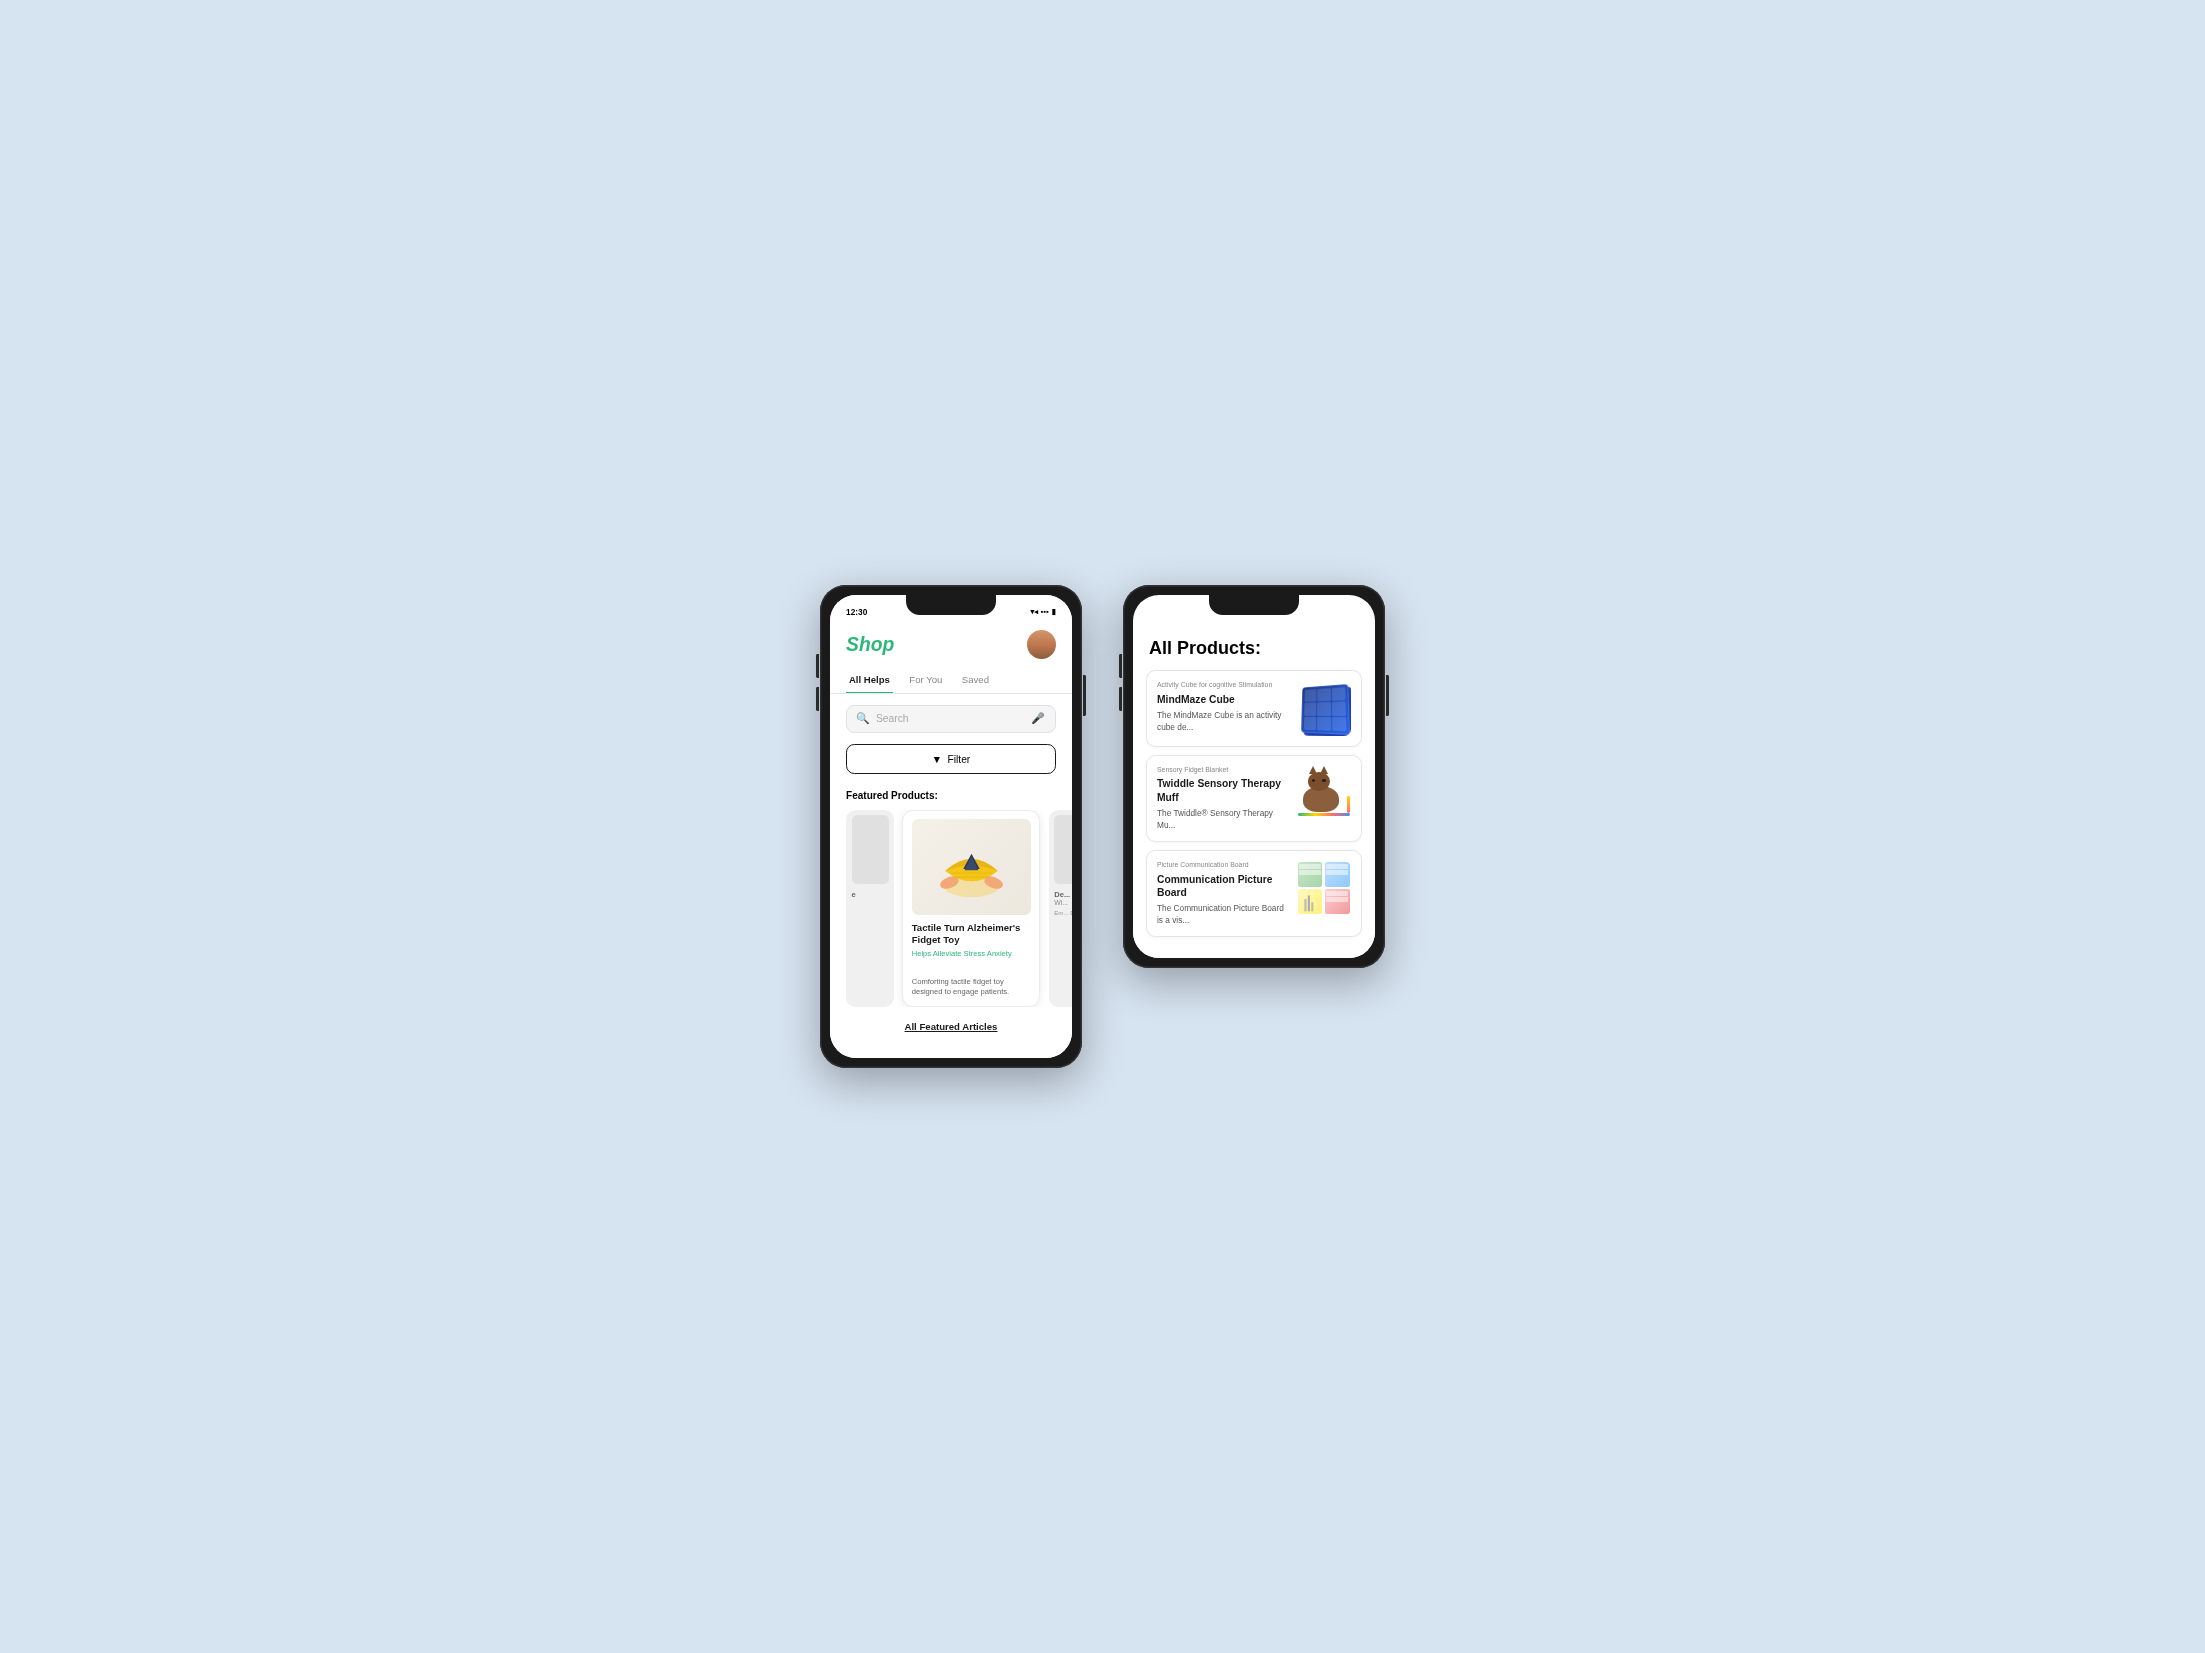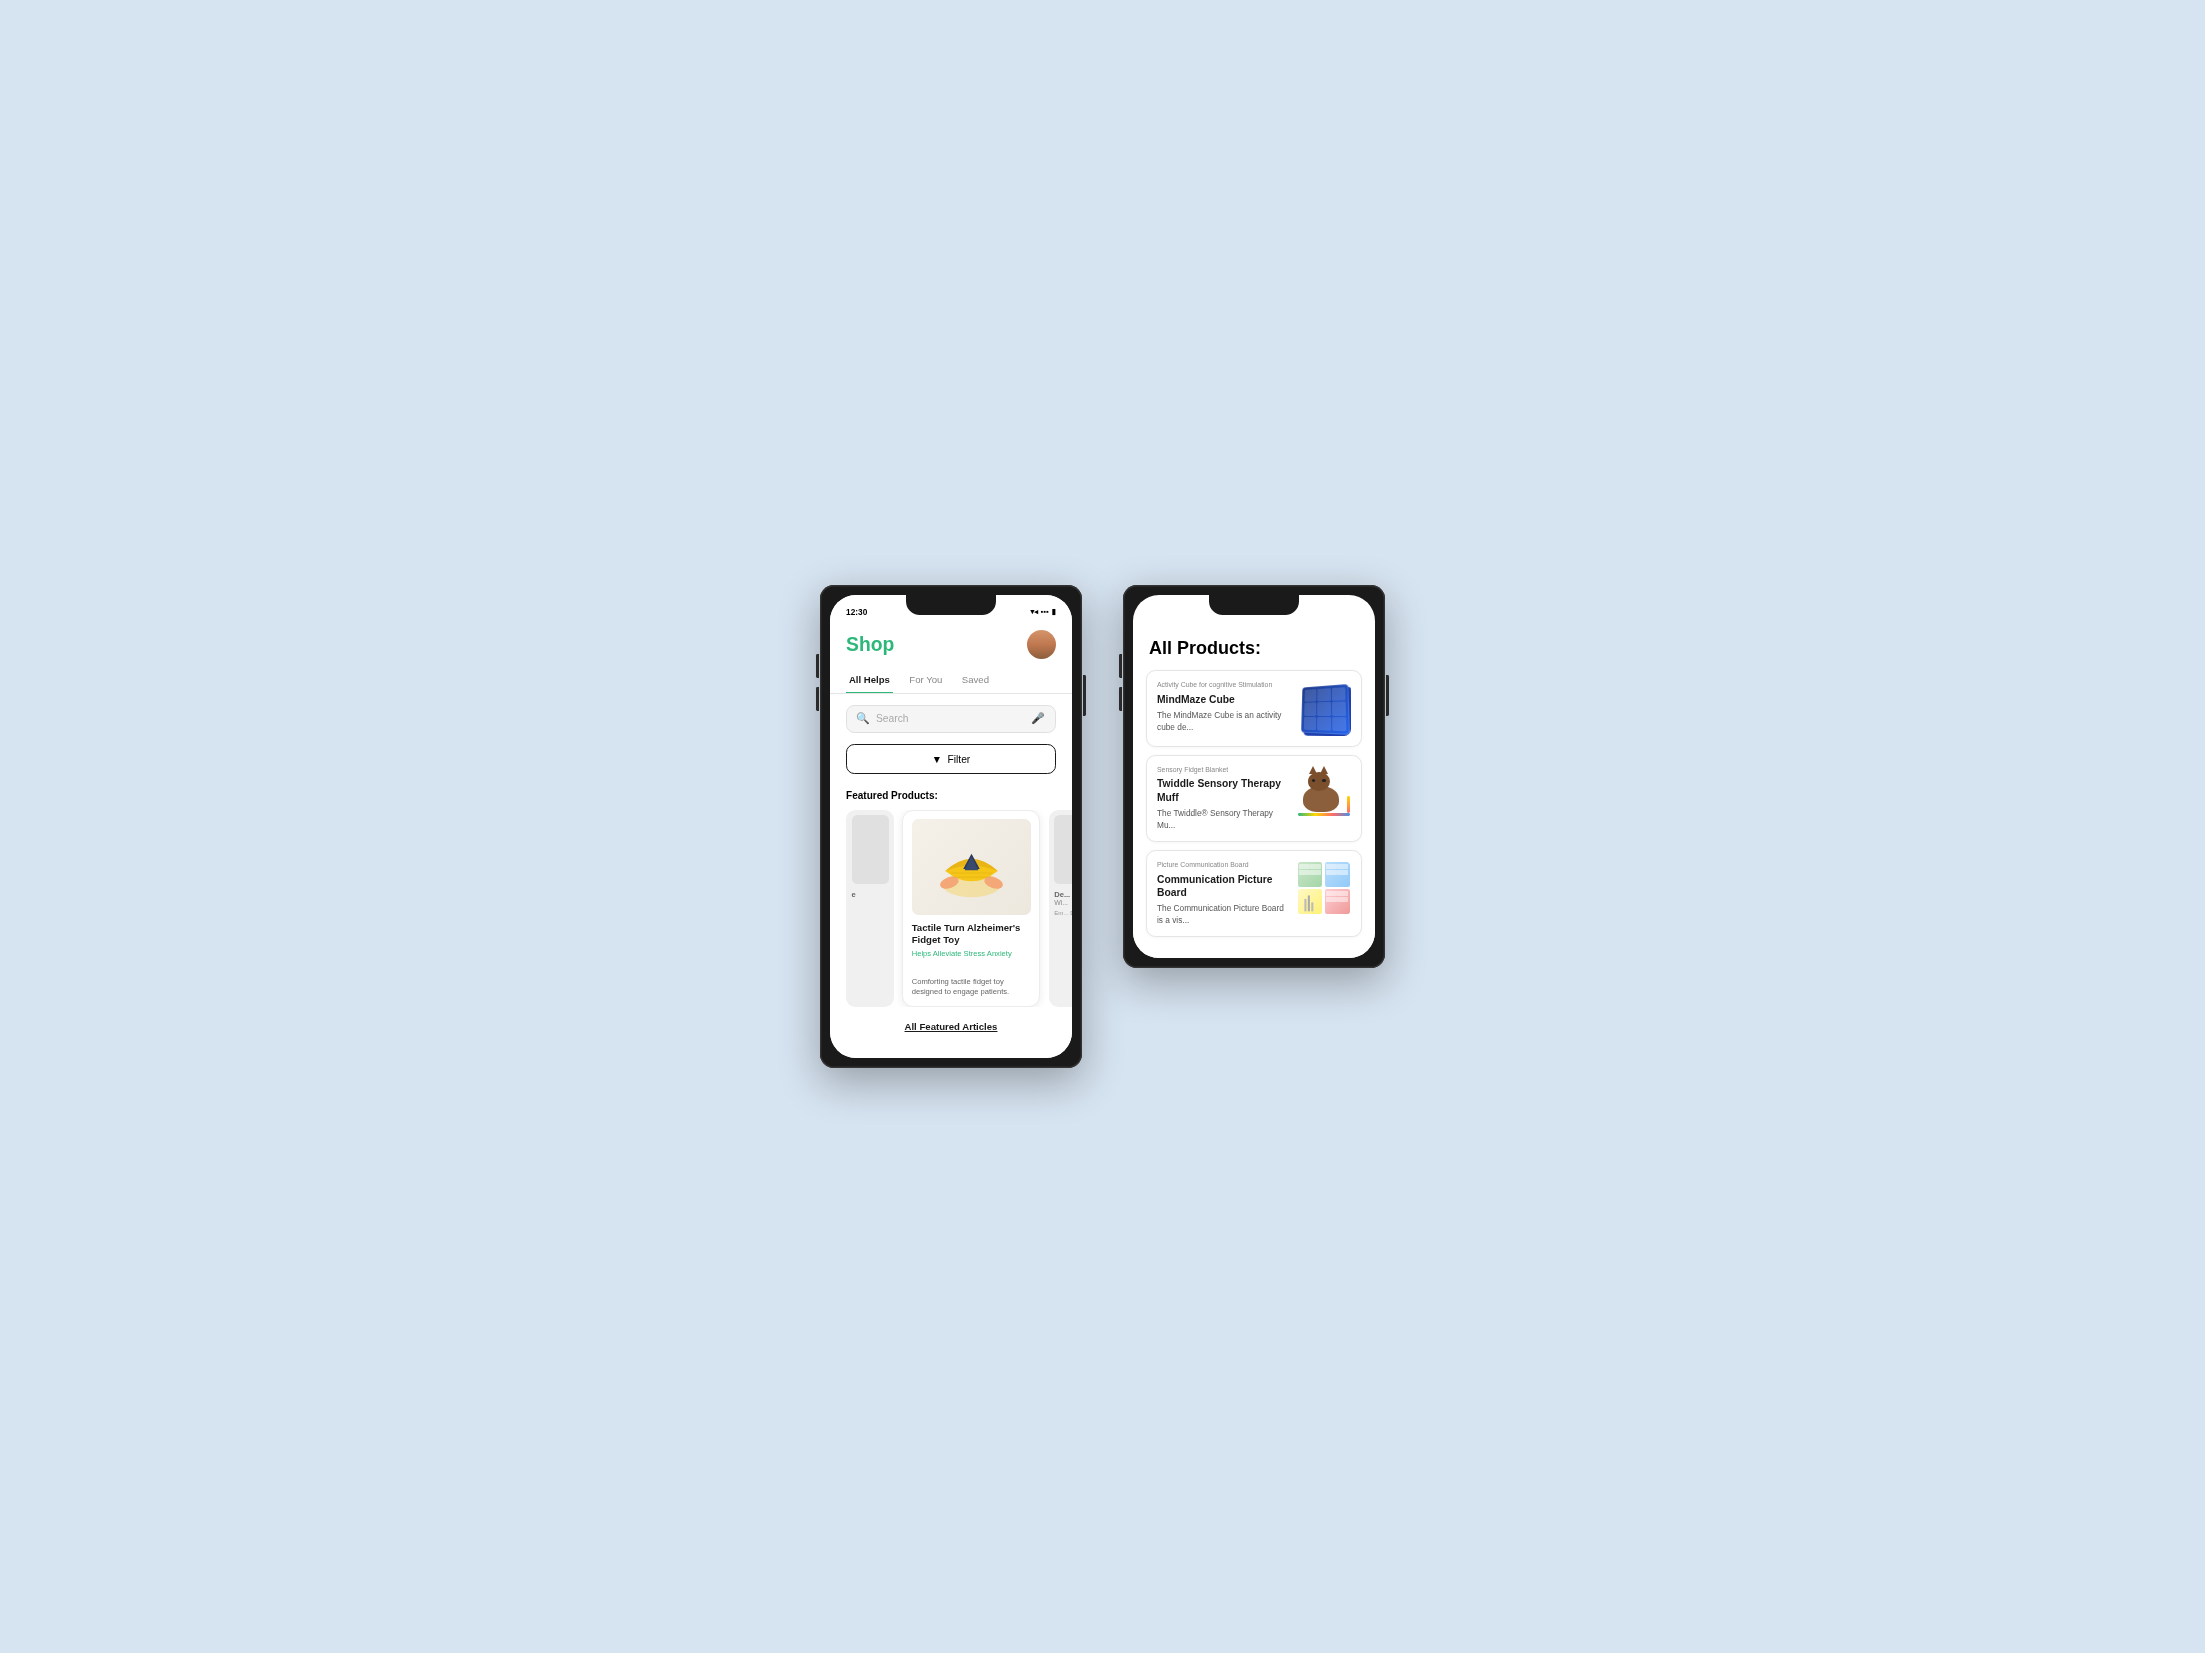--- a/index.html
+++ b/index.html
@@ -16,21 +16,21 @@
 
     .phones-container {
       display: flex;
       gap: 41px;
       align-items: flex-start;
     }
 
     
     .phone {
       background: #1a1a1a;
-      border-radius: 14px;
+      border-radius: 26px;
       padding: 9.6px;
       box-shadow: 0 13.8px 41px rgba(0,0,0,0.3), inset 0 0 0 1.4px #333;
       position: relative;
       width: 262px;
     }
 
     .phone-screen {
       background: #fff;
       border-radius: 26px;
       overflow: hidden;
@@ -75,20 +75,21 @@
     .phone1-content {
       padding: 0 0 20.7px;
       background: #fff;
     }
 
     .shop-header {
       display: flex;
       justify-content: space-between;
       align-items: center;
       padding: 5.5px 16.5px 8.3px;
+      font-style: italic;
     }
 
     .shop-title {
       font-size: 19.3px;
       font-weight: 700;
       color: #2db87a;
     }
 
     .avatar {
       width: 29px;

